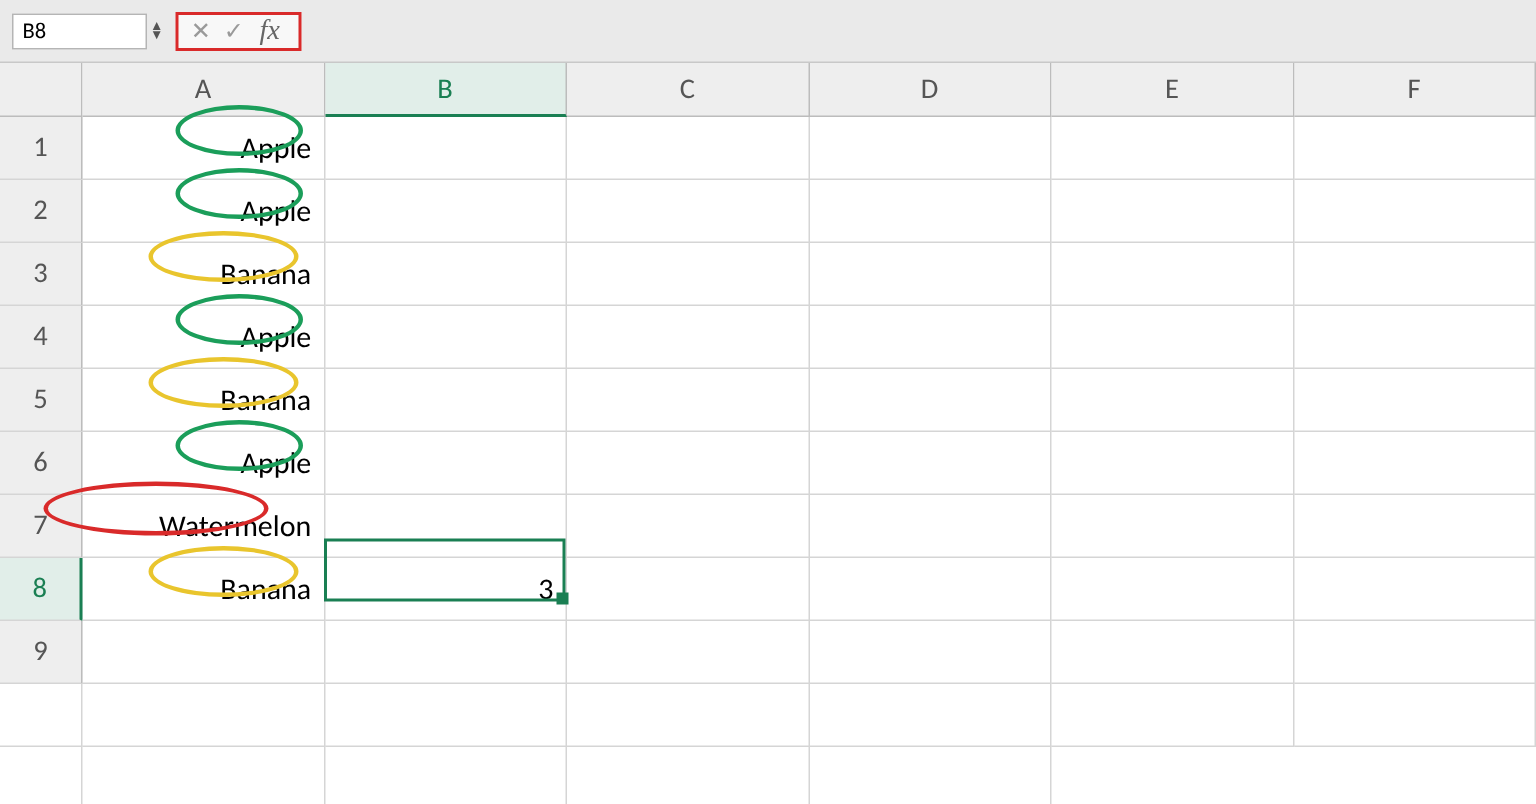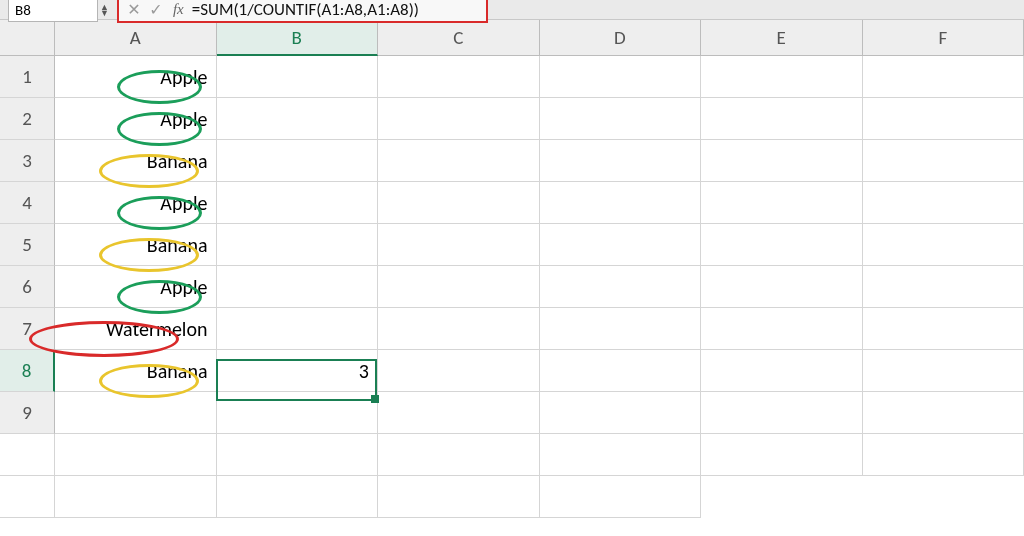--- a/index.html
+++ b/index.html
@@ -1,40 +1,40 @@
 <!DOCTYPE html>
 <html><head>
   <meta charset="utf-8">
   <style>
     * { box-sizing: border-box; font-family: Calibri, Arial, sans-serif; }
     body { margin: 0; background: #fff; overflow: hidden; width: 1024px; height: 536px; }
 
     
     .bar {
-      display: flex; align-items: center; height: 20px;
+      display: flex; align-items: center; height: 42px;
       background: #eaeaea; border-bottom: 1px solid #c8c8c8;
       font-size: 15px; position: relative;
     }
     .name-box {
       width: 90px; height: 24px; margin-left: 8px;
       background: #fff; border: 1px solid #b5b5b5;
       display: flex; align-items: center; padding: 0 6px;
     }
     .name-box span { flex: 1; }
     .spinners {
       display: flex; flex-direction: column; justify-content: center;
       margin-left: 2px; line-height: 6px; font-size: 9px; color: #555;
     }
     .red-rect {
       border: 2px solid #d92a2a; margin-left: 8px; height: 26px;
       display: flex; align-items: center; padding: 0 6px 0 4px;
       background: #f8f8f8;
     }
     .fb-btn { width: 22px; text-align: center; color: #9a9a9a; font-size: 16px; }
-    .fx { font-style: italic; font-family: "Times New Roman", serif; color: #666; margin: 0 6px; font-size: 15px; }
+    .fx { font-style: italic; font-family: "Times New Roman", serif; color: #666; margin: 0 6px; font-size: 19px; }
     .formula-input {
       border: none; background: transparent; font-size: 17px; outline: none;
       width: 290px; color: #111;
     }
 
     
     .grid {
       display: grid;
       grid-template-columns: 55px repeat(6, 161.5px);
       grid-template-rows: 36px repeat(11, 42px);
@@ -86,21 +86,20 @@
     <span>B8</span>
   </div>
   <div class="spinners">
     <span>▲</span>
     <span>▼</span>
   </div>
   <div class="red-rect">
     <span class="fb-btn">✕</span>
     <span class="fb-btn">✓</span>
     <span class="fx">fx</span>
-    <input class="formula-input" value="=SUM(1/COUNTIF(A1:A8,A1:A8))" style="">
   </div>
 </div>
 
 <div class="grid" id="grid">
     <div class="corner"></div>
     <div class="colh">A</div>
     <div class="colh sel">B</div>
     <div class="colh">C</div>
     <div class="colh">D</div>
     <div class="colh">E</div>

